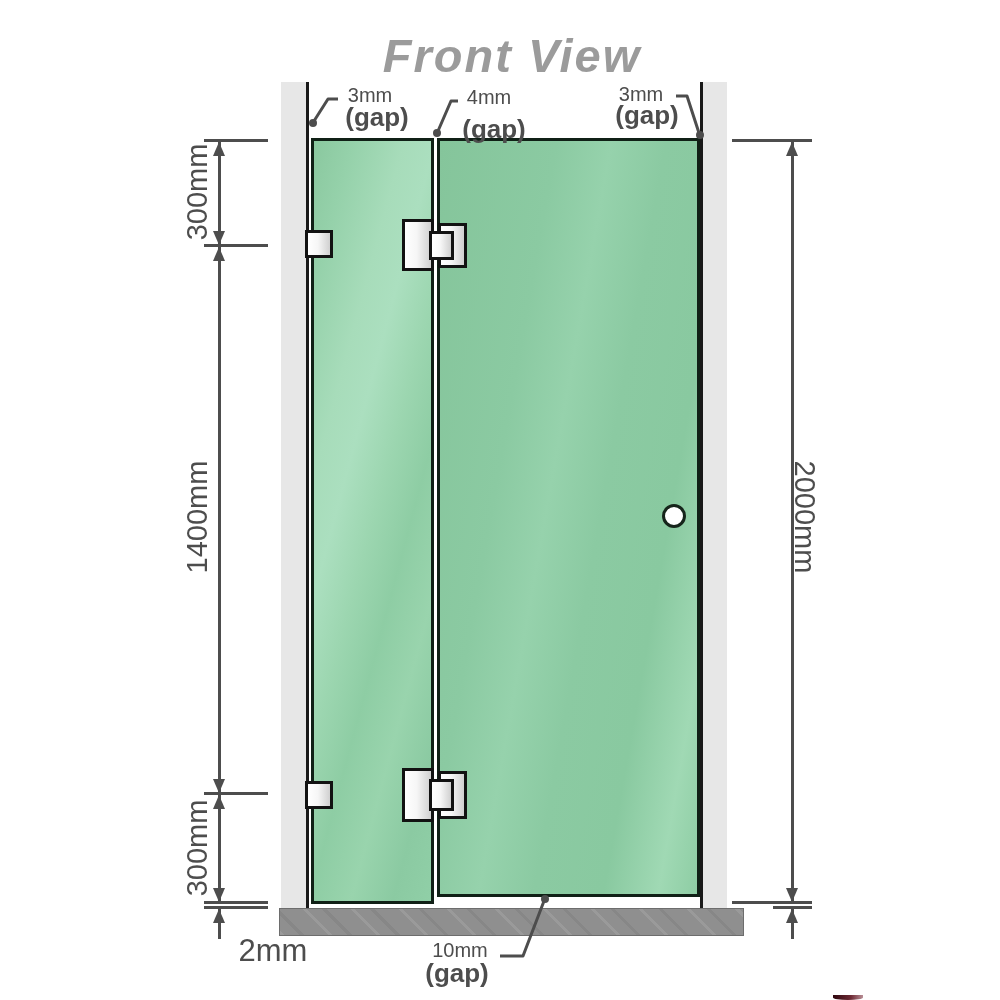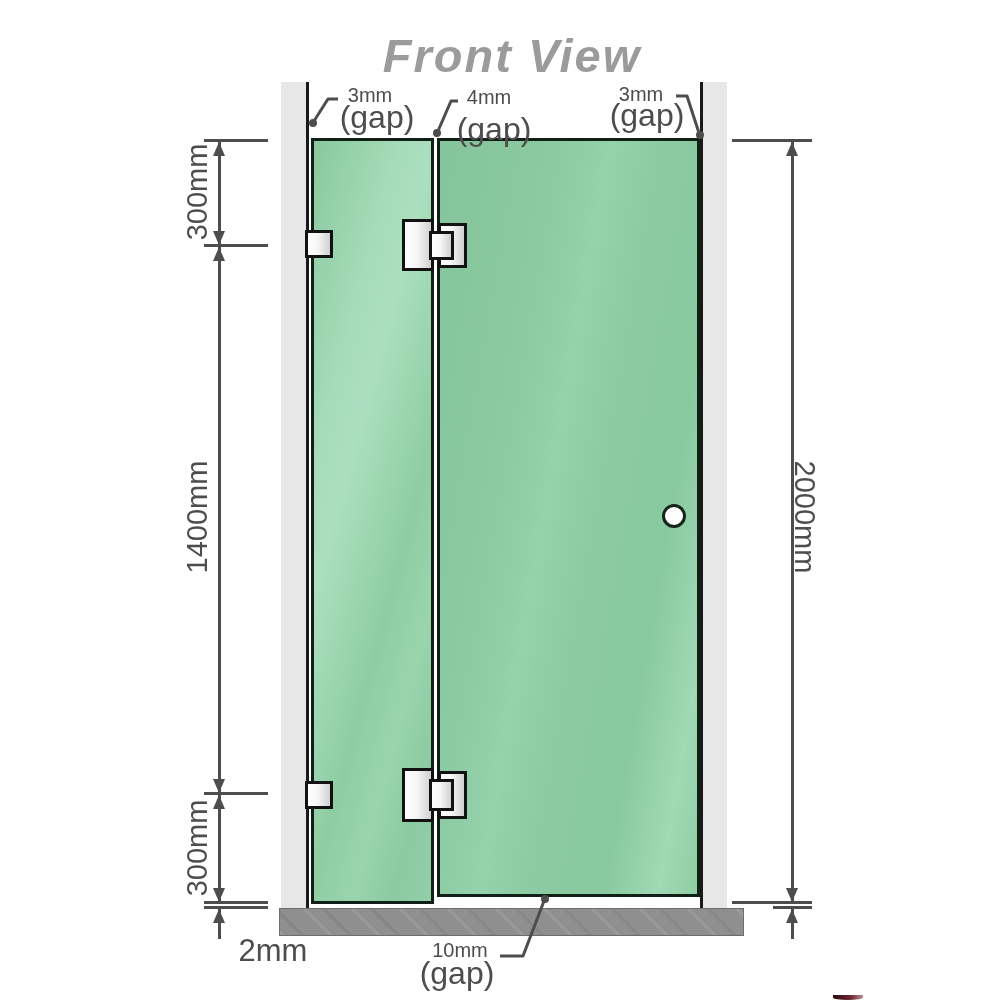--- a/index.html
+++ b/index.html
@@ -64,21 +64,21 @@
     position:absolute; display:flex; align-items:center; justify-content:center;
     font-size:29px; color:#4d4d4d; white-space:nowrap; width:150px; height:32px;
   }
   .rot-ccw { transform:rotate(-90deg); }
   .rot-cw  { transform:rotate(90deg); }
   .gap-val, .gap-sub, .hlabel {
     position:absolute; transform:translate(-50%,-50%);
     color:#4d4d4d; white-space:nowrap;
   }
   .gap-val { font-size:20px; }
-  .gap-sub { font-size:32px; }
+  .gap-sub { font-size:26px;font-weight:bold; }
   .hlabel  { font-size:31px; }
   .leaders { position:absolute; left:0; top:0; pointer-events:none; }
   .artifact {
     position:absolute; left:833px; top:995px; width:30px; height:5px;
     background:linear-gradient(90deg,#2e060d 0%,#6e2a35 60%,#b98f96 100%);
     border-radius:0 0 50% 50%;
   }
 </style>
 </head>
 <body>

